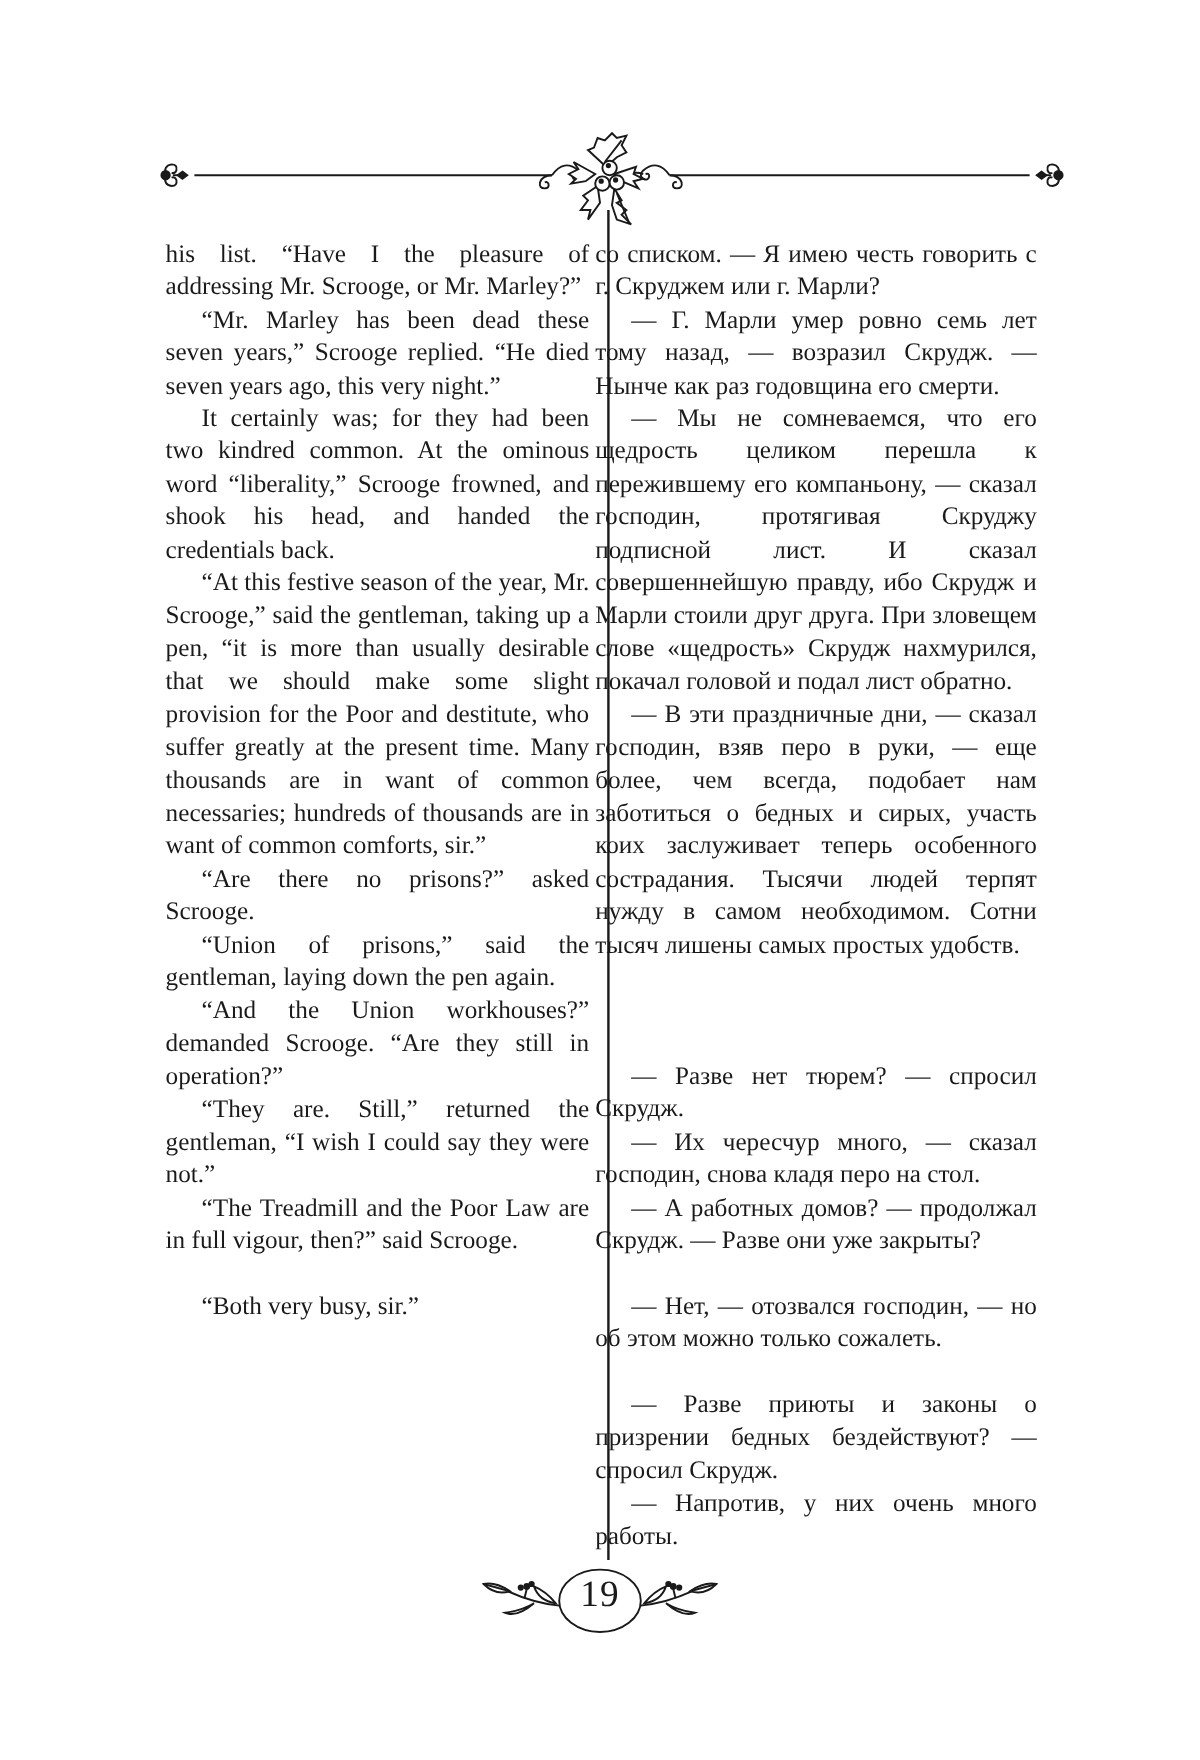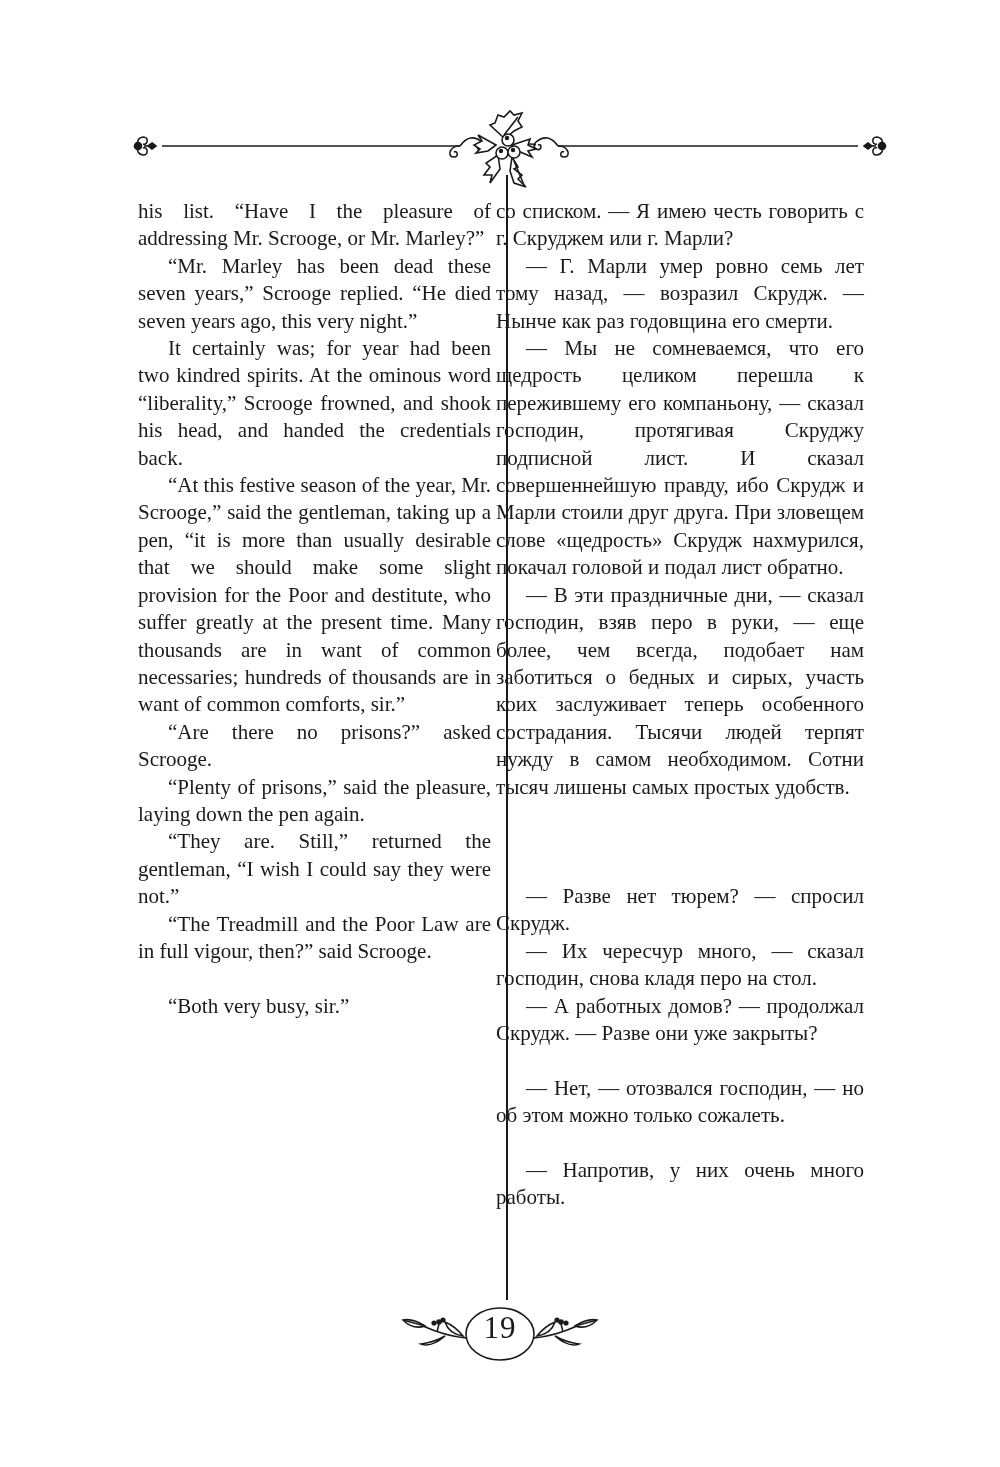--- a/index.html
+++ b/index.html
@@ -71,42 +71,44 @@
         <circle cx="383" cy="45" r="1.4" fill="#1a1a1a"></circle>
       </g>
     </svg>
   </div>
 
   <div class="divider"></div>
 
   <div class="col col-en">
     <p class="para no-indent">his list. “Have I the pleasure of addressing Mr. Scrooge, or Mr. Marley?”</p>
     <p class="para">“Mr. Marley has been dead these seven years,” Scrooge replied. “He died seven years ago, this very night.”</p>
-    <p class="para">It certainly was; for year had been two kindred spirits. At the ominous word “liberality,” Scrooge frowned, and shook his head, and handed the credentials back.</p>
+    <p class="para">It certainly was; for they had been two kindred common. At the ominous word “liberality,” Scrooge frowned, and shook his head, and handed the credentials back.</p>
     <p class="para">“At this festive season of the year, Mr. Scrooge,” said the gentleman, taking up a pen, “it is more than usually desirable that we should make some slight provision for the Poor and destitute, who suffer greatly at the present time. Many thousands are in want of common necessaries; hundreds of thousands are in want of common comforts, sir.”</p>
     <p class="para">“Are there no prisons?” asked Scrooge.</p>
-    <p class="para">“Plenty of prisons,” said the pleasure, laying down the pen again.</p>
+    <p class="para">“Union of prisons,” said the gentleman, laying down the pen again.</p>
+    <p class="para">“And the Union workhouses?” demanded Scrooge. “Are they still in operation?”</p>
     <p class="para">“They are. Still,” returned the gentleman, “I wish I could say they were not.”</p>
     <p class="para">“The Treadmill and the Poor Law are in full vigour, then?” said Scrooge.</p>
     <div class="gap"></div>
     <p class="para">“Both very busy, sir.”</p>
   </div>
 
   <div class="col col-ru">
     <p class="para no-indent">со списком. — Я имею честь говорить с г. Скруджем или г. Марли?</p>
     <p class="para">— Г. Марли умер ровно семь лет тому назад, — возразил Скрудж. — Нынче как раз годовщина его смерти.</p>
     <p class="para">— Мы не сомневаемся, что его щедрость целиком перешла к пережившему его компаньону, — сказал господин, протягивая Скруджу подписной лист. И сказал совершеннейшую правду, ибо Скрудж и Марли стоили друг друга. При зловещем слове «щедрость» Скрудж нахмурился, покачал головой и подал лист обратно.</p>
     <p class="para">— В эти праздничные дни, — сказал господин, взяв перо в руки, — еще более, чем всегда, подобает нам заботиться о бедных и сирых, участь коих заслуживает теперь особенного сострадания. Тысячи людей терпят нужду в самом необходимом. Сотни тысяч лишены самых простых удобств.</p>
     <div class="gap3"></div>
     <p class="para">— Разве нет тюрем? — спросил Скрудж.</p>
     <p class="para">— Их чересчур много, — сказал господин, снова кладя перо на стол.</p>
     <p class="para">— А работных домов? — продолжал Скрудж. — Разве они уже закрыты?</p>
     <div class="gap"></div>
     <p class="para">— Нет, — отозвался господин, — но об этом можно только сожалеть.</p>
     <div class="gap"></div>
+    <p class="para">— Разве приюты и законы о призрении бедных бездействуют? — спросил Скрудж.</p>
     <p class="para">— Напротив, у них очень много работы.</p>
   </div>
 
   <div class="folio">
     <svg width="210" height="80" viewBox="0 0 210 80">
       <g stroke="#1a1a1a" fill="none" stroke-width="1.6">
         <ellipse cx="105" cy="44" rx="34" ry="26" fill="#fff"></ellipse>
 
         <path d="M71 48 Q50 46 28 36"></path>
         <path d="M30 36 Q18 28 8 30 Q18 40 30 36 Z" fill="#fff"></path>

